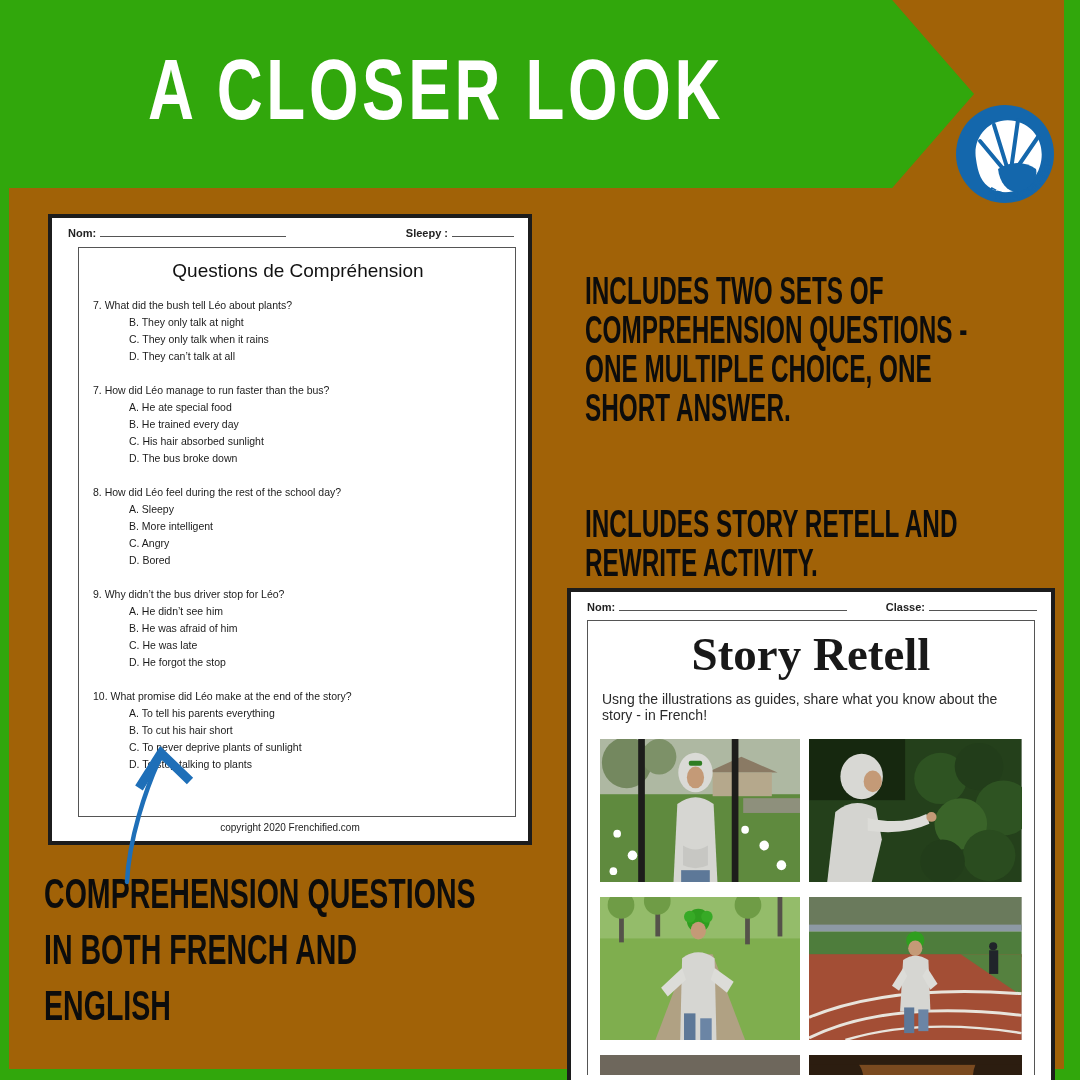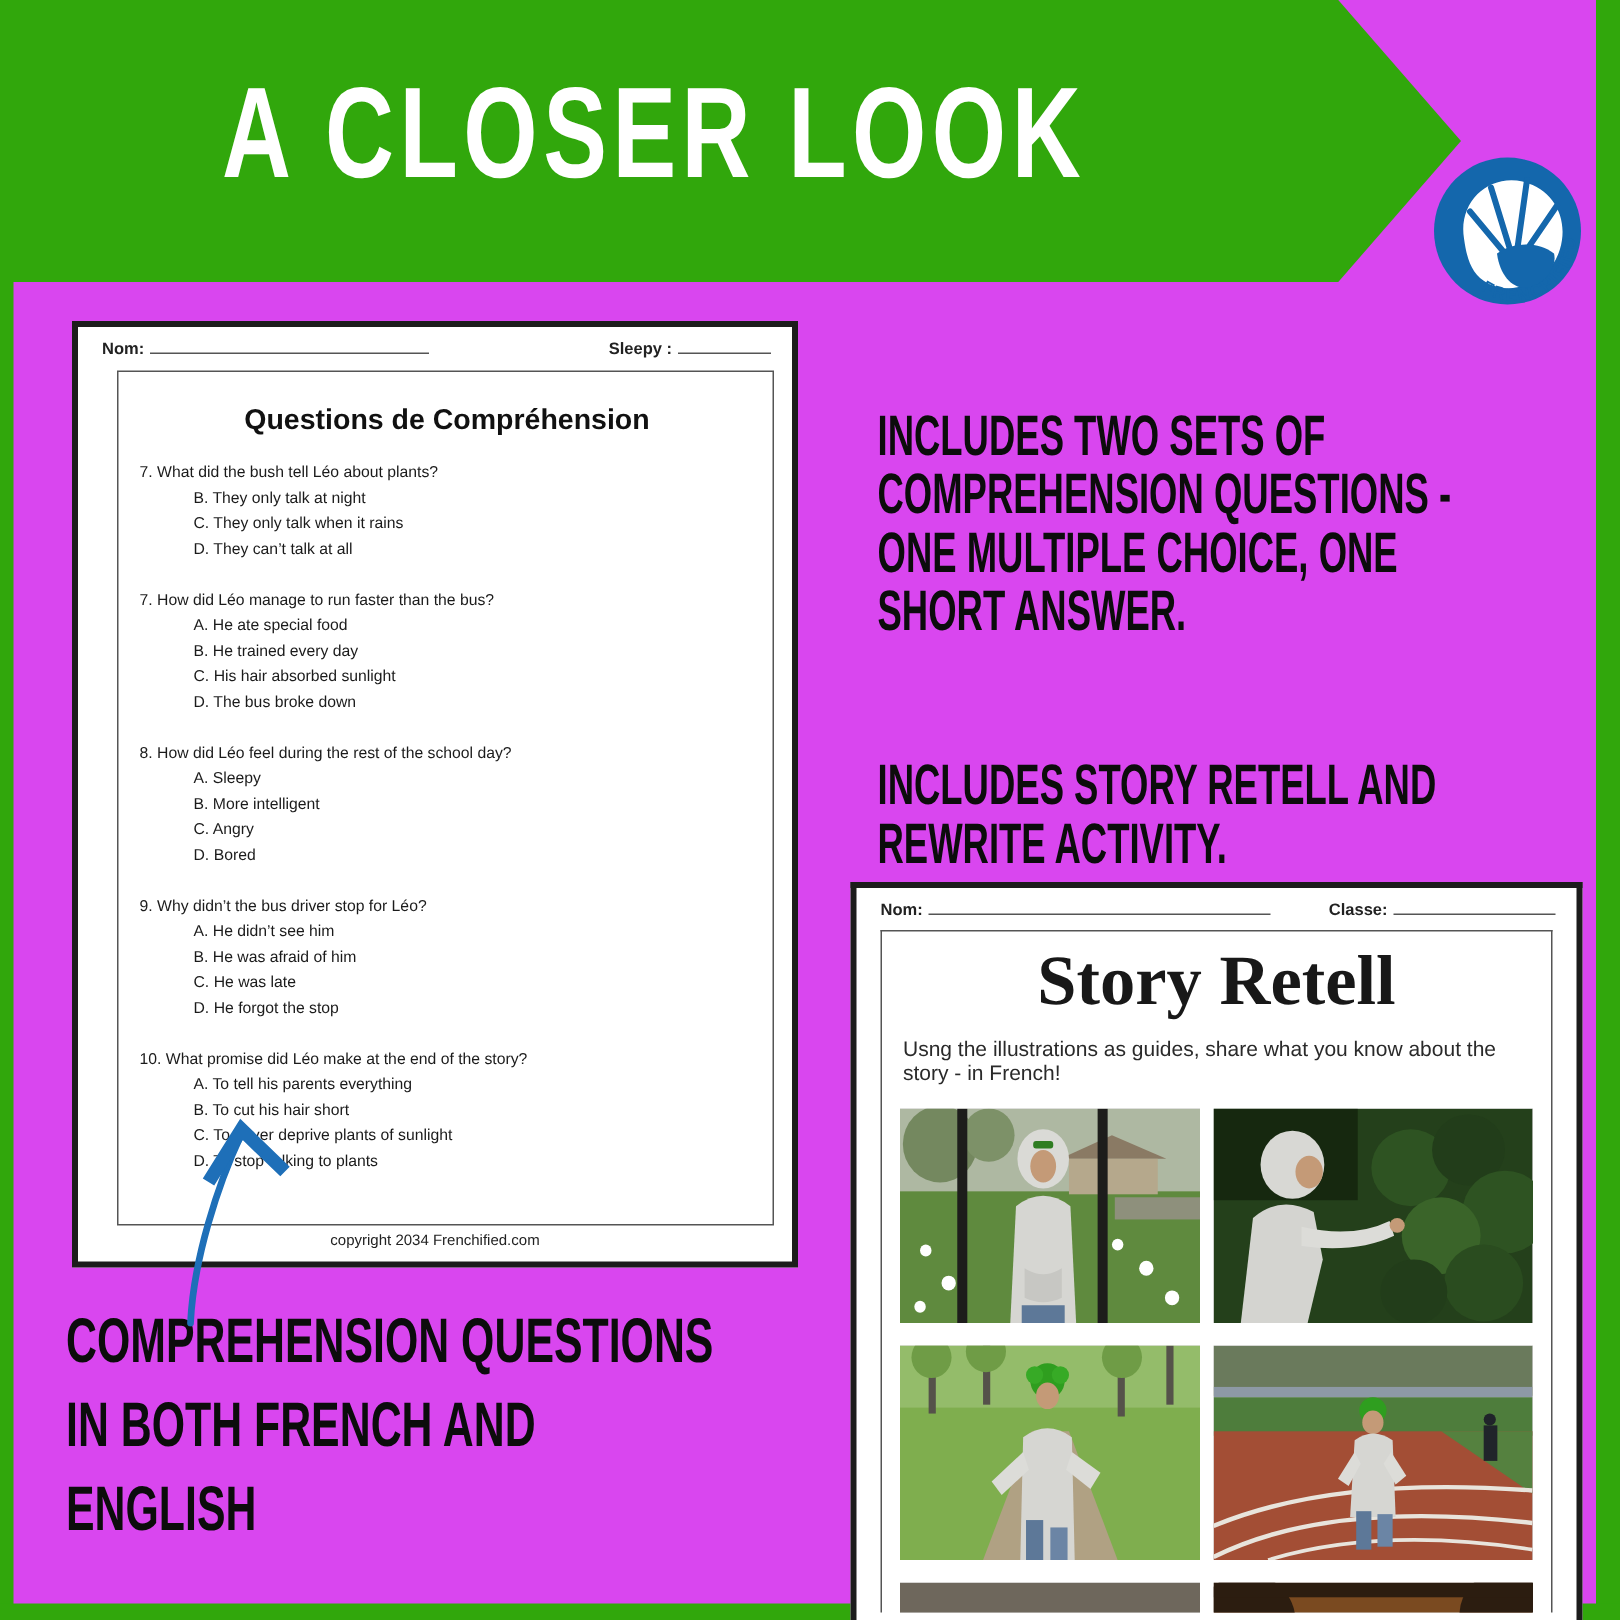--- a/index.html
+++ b/index.html
@@ -1,18 +1,18 @@
 <!DOCTYPE html>
 <html><head>
 <meta charset="utf-8">
 <style>
   * { margin:0; padding:0; box-sizing:border-box; }
   html,body { background:#e8e8e8; }
   body { font-family:"Liberation Sans", sans-serif; }
-  .canvas { position:relative; width:1080px; height:1080px; margin:0 auto; background:#d946ef; overflow:hidden; }
+  .canvas { position:relative; width:1080px; height:1080px; margin:0 auto; background:#a16207; overflow:hidden; }
 
   
   .frame { position:absolute; background:#31a70c; z-index:1; }
   .frame-left   { left:0; top:0; width:9px; height:100%; }
   .frame-right  { right:0; top:0; width:16px; height:100%; }
   .frame-bottom { left:0; bottom:0; width:100%; height:11px; }
 
   
   .banner { position:absolute; left:0; top:0; width:974px; height:188px; background:#31a70c; z-index:2;
             clip-path:polygon(0 0, 91.6% 0, 100% 50%, 91.6% 100%, 0 100%); }
@@ -24,21 +24,21 @@
   .brand-logo { position:absolute; left:954px; top:103px; width:102px; height:102px; z-index:3; }
 
   
   .ws1 { position:absolute; left:48px; top:214px; width:484px; height:631px; background:#fff;
          border:4px solid #1c1c1c; z-index:2; }
   .ws-head { display:flex; justify-content:space-between; align-items:flex-end; padding:9px 14px 2px 16px;
              font-size:11px; font-weight:bold; color:#222; }
   .hline { display:inline-block; border-bottom:1.3px solid #555; height:9px; margin-left:4px; }
   .w190 { width:186px; } .w62 { width:62px; } .w228 { width:228px; } .w108 { width:108px; }
   .ws1-box { margin:6px 12px 0 26px; border:1.5px solid #555; height:570px; padding:8px 12px 0 14px; overflow:hidden; }
-  .ws1-title { text-align:center; font-size:19px; font-weight:bold; color:#111; margin:14px 0 15px; }
+  .ws1-title { text-align:center; font-size:19px; font-weight:normal; color:#111; margin:4px 0 15px; }
   .q { margin-bottom:17px; color:#1b1b1b; font-size:10.5px; }
   .q-text { line-height:17px; }
   .q-opt { margin-left:36px; line-height:17px; }
   .ws1-footer { text-align:center; font-size:10px; color:#222; margin-top:5px; }
 
   
   .callout { position:absolute; color:#0c0c0c; font-weight:bold; white-space:pre-line; z-index:3; }
   .callout-right { left:585px; top:233px; width:660px; font-size:38px; line-height:39px;
                    transform:scaleX(0.64); transform-origin:left top; }
   .callout-right .para2 { margin-top:38px; }
@@ -131,21 +131,21 @@
           </div>
           <div class="q">
             <div class="q-text">10. What promise did Léo make at the end of the story?</div>
             <div class="q-opt">A. To tell his parents everything</div>
             <div class="q-opt">B. To cut his hair short</div>
             <div class="q-opt">C. To never deprive plants of sunlight</div>
             <div class="q-opt">D. To stop talking to plants</div>
           </div>
         </div>
     </div>
-    <div class="ws1-footer">copyright 2034 Frenchified.com</div>
+    <div class="ws1-footer">copyright 2020 Frenchified.com</div>
   </div>
 
   <div class="callout callout-right">
     <div class="para1">INCLUDES TWO SETS OF
 COMPREHENSION QUESTIONS -
 ONE MULTIPLE CHOICE, ONE
 SHORT ANSWER.</div>
     <div class="para2">INCLUDES STORY RETELL AND
 REWRITE ACTIVITY.</div>
   </div>

